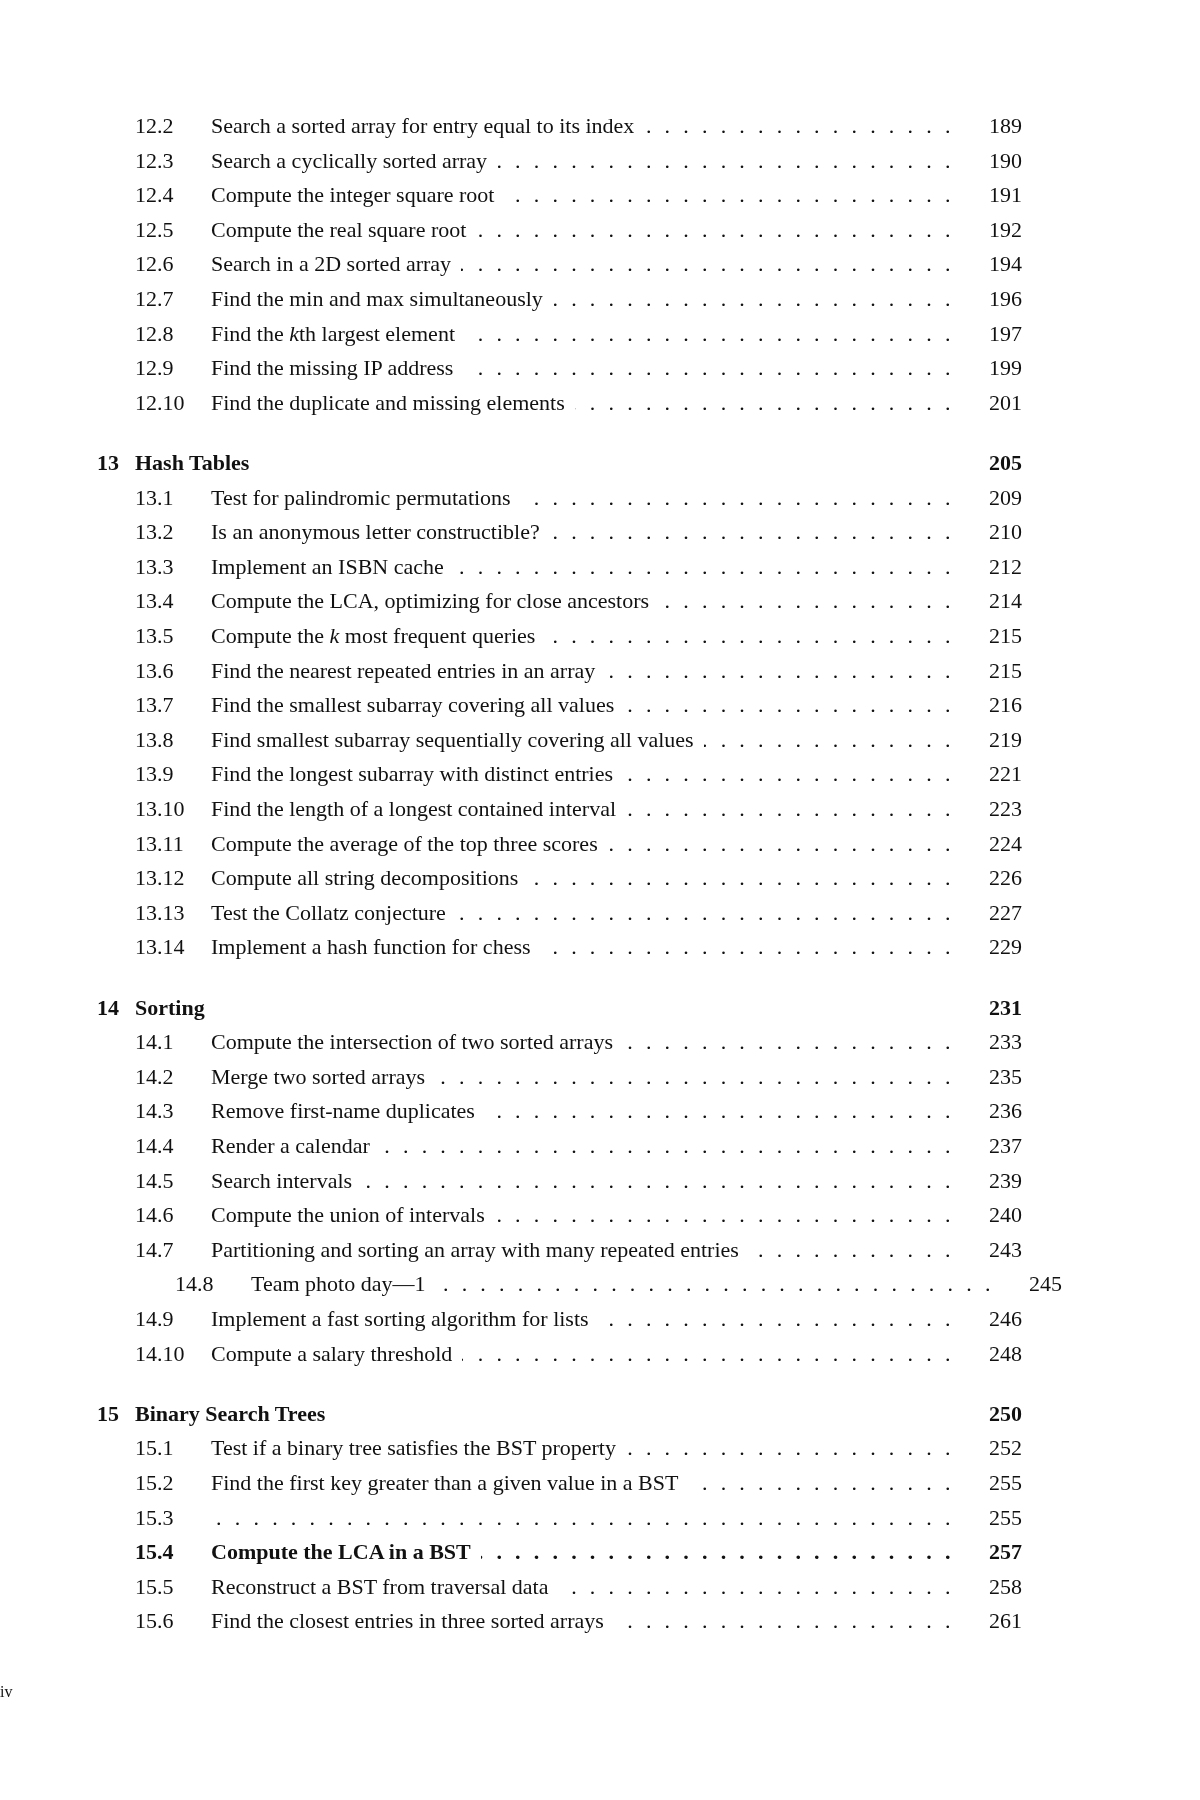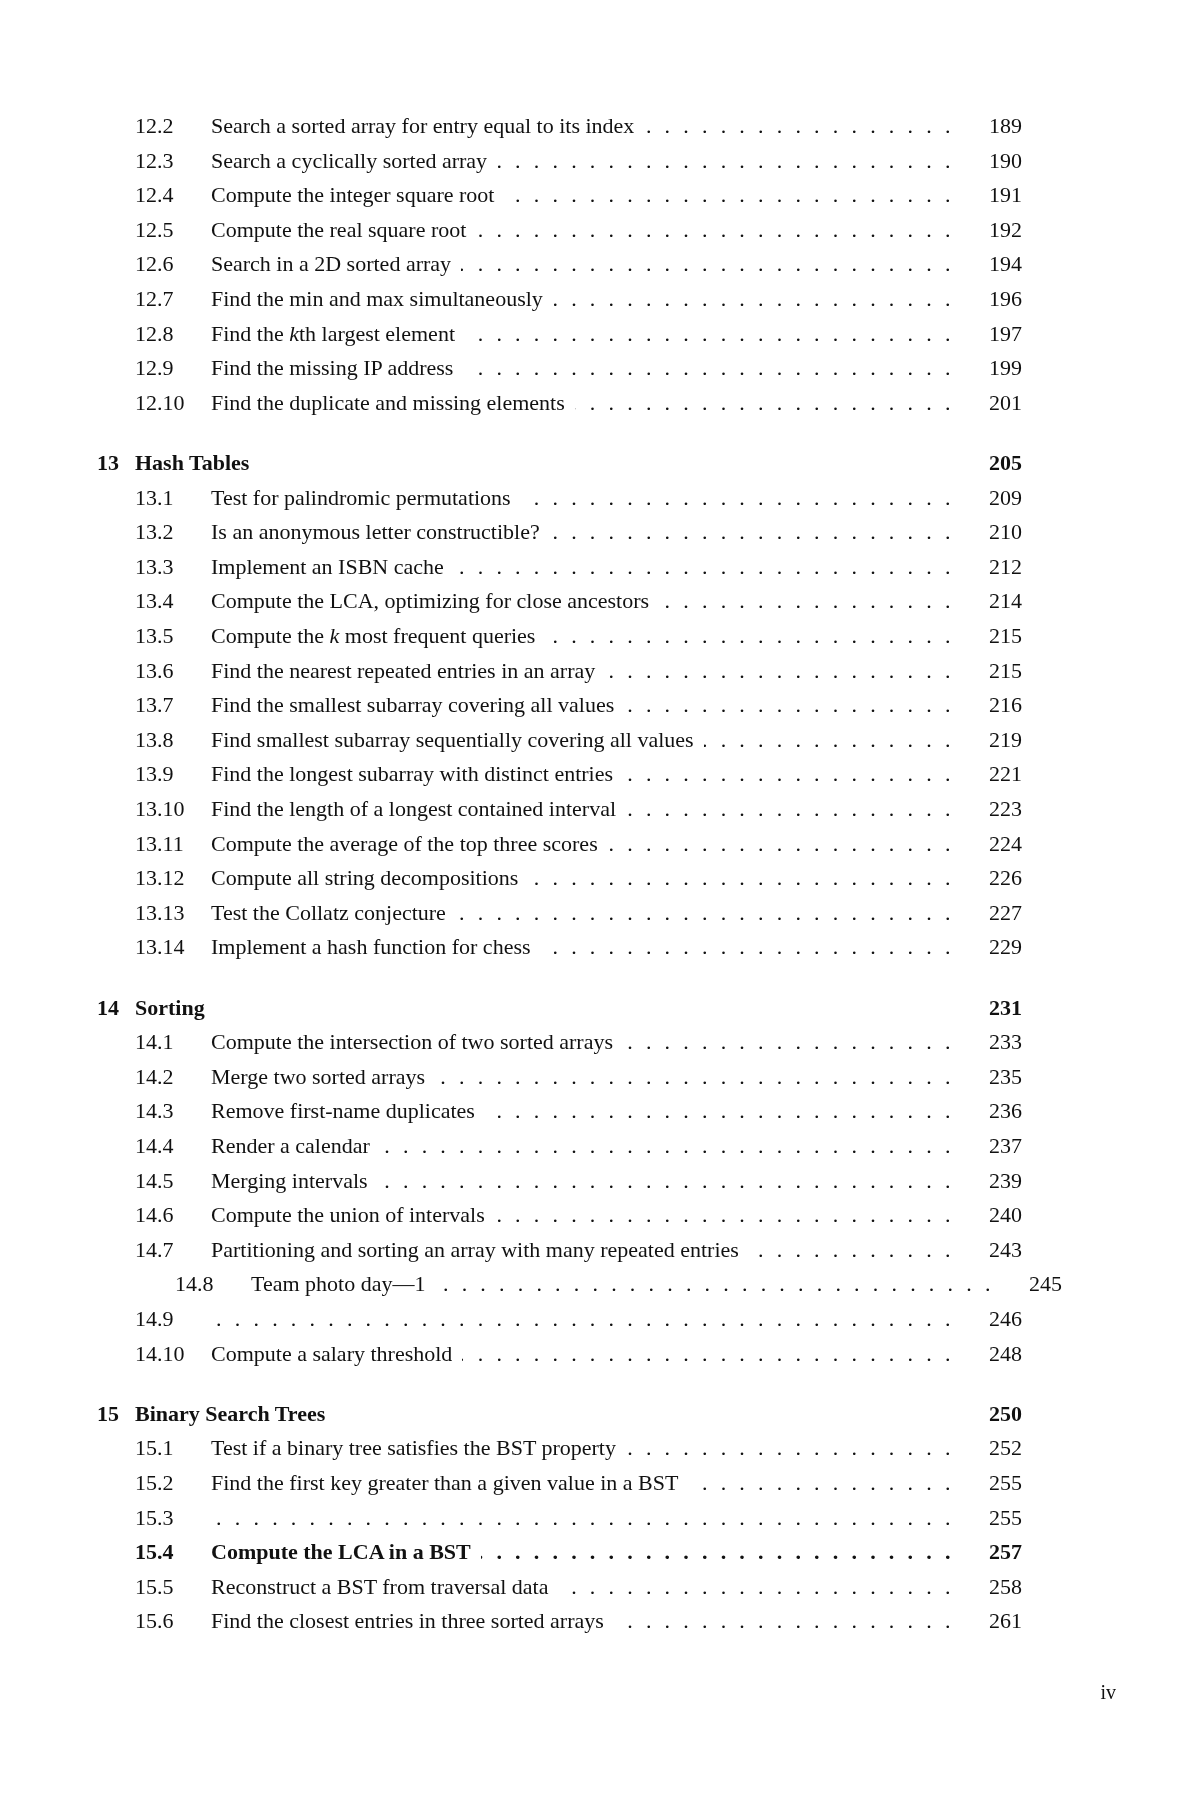--- a/index.html
+++ b/index.html
@@ -93,22 +93,22 @@
   .chapter .cpage {
     position: absolute;
     right: 178px;
     top: 0;
   }
   #footer {
     position: absolute;
     left: 0;
     width: 1116px;
     top: 1677px;
-    text-align: right;
-    font-size: 20px;
+    text-align: left;
+    font-size: 16px;
     line-height: 30px;
   }
 </style>
 </head>
 <body>
 
 <div id="toc">
     <div class="row" style="top: 109px;">
       <span class="num">12.2</span>
       <span class="leader"><span>.</span><span>.</span><span>.</span><span>.</span><span>.</span><span>.</span><span>.</span><span>.</span><span>.</span><span>.</span><span>.</span><span>.</span><span>.</span><span>.</span><span>.</span><span>.</span><span>.</span><span>.</span><span>.</span><span>.</span><span>.</span><span>.</span><span>.</span><span>.</span><span>.</span><span>.</span><span>.</span><span>.</span><span>.</span><span>.</span><span>.</span><span>.</span><span>.</span><span>.</span><span>.</span><span>.</span><span>.</span><span>.</span><span>.</span><span>.</span></span>
@@ -277,21 +277,21 @@
     </div>
     <div class="row" style="top: 1129px;">
       <span class="num">14.4</span>
       <span class="leader"><span>.</span><span>.</span><span>.</span><span>.</span><span>.</span><span>.</span><span>.</span><span>.</span><span>.</span><span>.</span><span>.</span><span>.</span><span>.</span><span>.</span><span>.</span><span>.</span><span>.</span><span>.</span><span>.</span><span>.</span><span>.</span><span>.</span><span>.</span><span>.</span><span>.</span><span>.</span><span>.</span><span>.</span><span>.</span><span>.</span><span>.</span><span>.</span><span>.</span><span>.</span><span>.</span><span>.</span><span>.</span><span>.</span><span>.</span><span>.</span></span>
       <span class="title">Render a calendar</span>
       <span class="page">237</span>
     </div>
     <div class="row" style="top: 1163.6px;">
       <span class="num">14.5</span>
       <span class="leader"><span>.</span><span>.</span><span>.</span><span>.</span><span>.</span><span>.</span><span>.</span><span>.</span><span>.</span><span>.</span><span>.</span><span>.</span><span>.</span><span>.</span><span>.</span><span>.</span><span>.</span><span>.</span><span>.</span><span>.</span><span>.</span><span>.</span><span>.</span><span>.</span><span>.</span><span>.</span><span>.</span><span>.</span><span>.</span><span>.</span><span>.</span><span>.</span><span>.</span><span>.</span><span>.</span><span>.</span><span>.</span><span>.</span><span>.</span><span>.</span></span>
-      <span class="title">Merging intervals</span>
+      <span class="title">Search intervals</span>
       <span class="page">239</span>
     </div>
     <div class="row" style="top: 1198.2px;">
       <span class="num">14.6</span>
       <span class="leader"><span>.</span><span>.</span><span>.</span><span>.</span><span>.</span><span>.</span><span>.</span><span>.</span><span>.</span><span>.</span><span>.</span><span>.</span><span>.</span><span>.</span><span>.</span><span>.</span><span>.</span><span>.</span><span>.</span><span>.</span><span>.</span><span>.</span><span>.</span><span>.</span><span>.</span><span>.</span><span>.</span><span>.</span><span>.</span><span>.</span><span>.</span><span>.</span><span>.</span><span>.</span><span>.</span><span>.</span><span>.</span><span>.</span><span>.</span><span>.</span></span>
       <span class="title">Compute the union of intervals</span>
       <span class="page">240</span>
     </div>
     <div class="row" style="top: 1232.8px;">
       <span class="num">14.7</span>
@@ -301,20 +301,21 @@
     </div>
     <div class="row" style="top: 1267.4px; margin-left: 40px;">
       <span class="num">14.8</span>
       <span class="leader"><span>.</span><span>.</span><span>.</span><span>.</span><span>.</span><span>.</span><span>.</span><span>.</span><span>.</span><span>.</span><span>.</span><span>.</span><span>.</span><span>.</span><span>.</span><span>.</span><span>.</span><span>.</span><span>.</span><span>.</span><span>.</span><span>.</span><span>.</span><span>.</span><span>.</span><span>.</span><span>.</span><span>.</span><span>.</span><span>.</span><span>.</span><span>.</span><span>.</span><span>.</span><span>.</span><span>.</span><span>.</span><span>.</span><span>.</span><span>.</span></span>
       <span class="title">Team photo day—1</span>
       <span class="page">245</span>
     </div>
     <div class="row" style="top: 1302px;">
       <span class="num">14.9</span>
       <span class="leader"><span>.</span><span>.</span><span>.</span><span>.</span><span>.</span><span>.</span><span>.</span><span>.</span><span>.</span><span>.</span><span>.</span><span>.</span><span>.</span><span>.</span><span>.</span><span>.</span><span>.</span><span>.</span><span>.</span><span>.</span><span>.</span><span>.</span><span>.</span><span>.</span><span>.</span><span>.</span><span>.</span><span>.</span><span>.</span><span>.</span><span>.</span><span>.</span><span>.</span><span>.</span><span>.</span><span>.</span><span>.</span><span>.</span><span>.</span><span>.</span></span>
+      <span class="title">Implement a fast sorting algorithm for lists</span>
       <span class="page">246</span>
     </div>
     <div class="row" style="top: 1336.6px;">
       <span class="num">14.10</span>
       <span class="leader"><span>.</span><span>.</span><span>.</span><span>.</span><span>.</span><span>.</span><span>.</span><span>.</span><span>.</span><span>.</span><span>.</span><span>.</span><span>.</span><span>.</span><span>.</span><span>.</span><span>.</span><span>.</span><span>.</span><span>.</span><span>.</span><span>.</span><span>.</span><span>.</span><span>.</span><span>.</span><span>.</span><span>.</span><span>.</span><span>.</span><span>.</span><span>.</span><span>.</span><span>.</span><span>.</span><span>.</span><span>.</span><span>.</span><span>.</span><span>.</span></span>
       <span class="title">Compute a salary threshold</span>
       <span class="page">248</span>
     </div>
     <div class="chapter" style="top: 1396.8px;">
       <span class="cnum">15</span>

